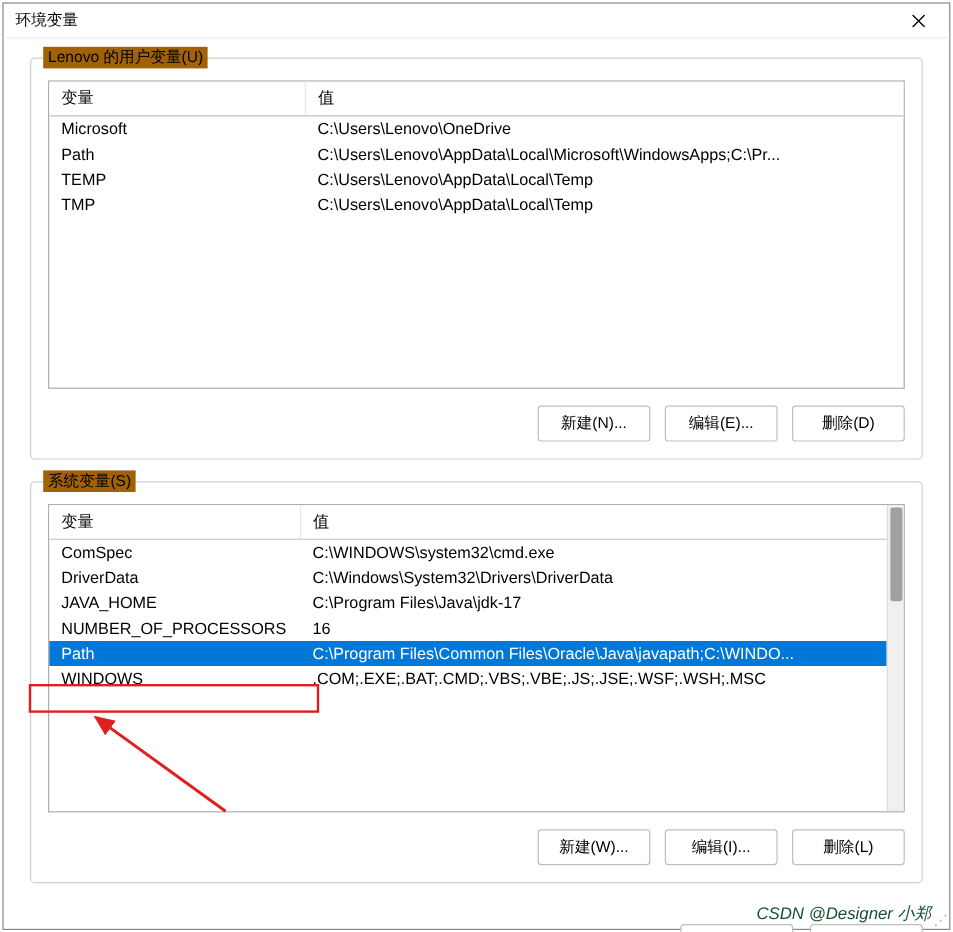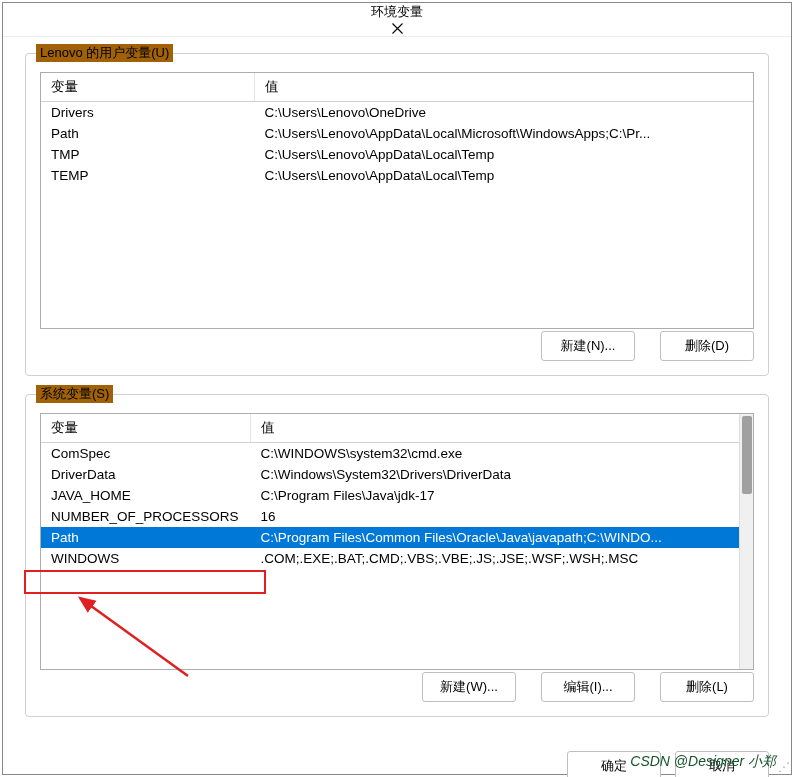--- a/index.html
+++ b/index.html
@@ -19,21 +19,20 @@
       background: #fff;
       display: flex;
       flex-direction: column;
     }
     .titlebar {
       height: 34px;
       display: flex;
       align-items: center;
       padding: 0 10px;
       border-bottom: 1px solid #eee;
-      flex-direction: column;
     }
     .titlebar-title { flex: 1; font-size: 13px; }
     .close-btn {
       width: 32px; height: 28px;
       display: flex; align-items: center; justify-content: center;
       cursor: pointer;
       font-size: 14px;
     }
     .content {
       flex: 1;
@@ -101,22 +100,22 @@
       width: 10px;
       margin-left: 2px;
       background: #a0a0a0;
       position: absolute; top: 2px;
       height: 78px;
       border-radius: 2px;
     }
     .btn-row {
       display: flex;
       justify-content: flex-end;
-      gap: 25px;
-      margin-top: 2px;
+      gap: 12px;
+      margin-top: 14px;
       align-items: center;
     }
     .btn {
       min-width: 94px;
       height: 30px;
       border: 1px solid #bfbfbf;
       background: #fff;
       border-radius: 3px;
       font-size: 13px;
       cursor: pointer;
@@ -175,41 +174,42 @@
         <div class="table-scroll">
           <table class="env-table">
             <thead>
               <tr>
                 <th class="col-var">变量</th>
                 <th class="col-val">值</th>
               </tr>
             </thead>
             <tbody>
               <tr>
-                <td>Drivers</td>
+                <td>Microsoft</td>
                 <td>C:\Users\Lenovo\OneDrive</td>
               </tr>
               <tr>
                 <td>Path</td>
                 <td>C:\Users\Lenovo\AppData\Local\Microsoft\WindowsApps;C:\Pr...</td>
               </tr>
               <tr>
+                <td>TEMP</td>
+                <td>C:\Users\Lenovo\AppData\Local\Temp</td>
+              </tr>
+              <tr>
                 <td>TMP</td>
-                <td>C:\Users\Lenovo\AppData\Local\Temp</td>
-              </tr>
-              <tr>
-                <td>TEMP</td>
                 <td>C:\Users\Lenovo\AppData\Local\Temp</td>
               </tr>
             </tbody>
           </table>
         </div>
       </div>
       <div class="btn-row">
         <button class="btn">新建(N)...</button>
+        <button class="btn">编辑(E)...</button>
         <button class="btn">删除(D)</button>
       </div>
     </div>
 
     <div class="group" style="position:relative;">
       <div class="group-label">系统变量(S)</div>
       <div class="table-wrap">
         <div class="table-scroll">
           <table class="env-table">
             <thead>

